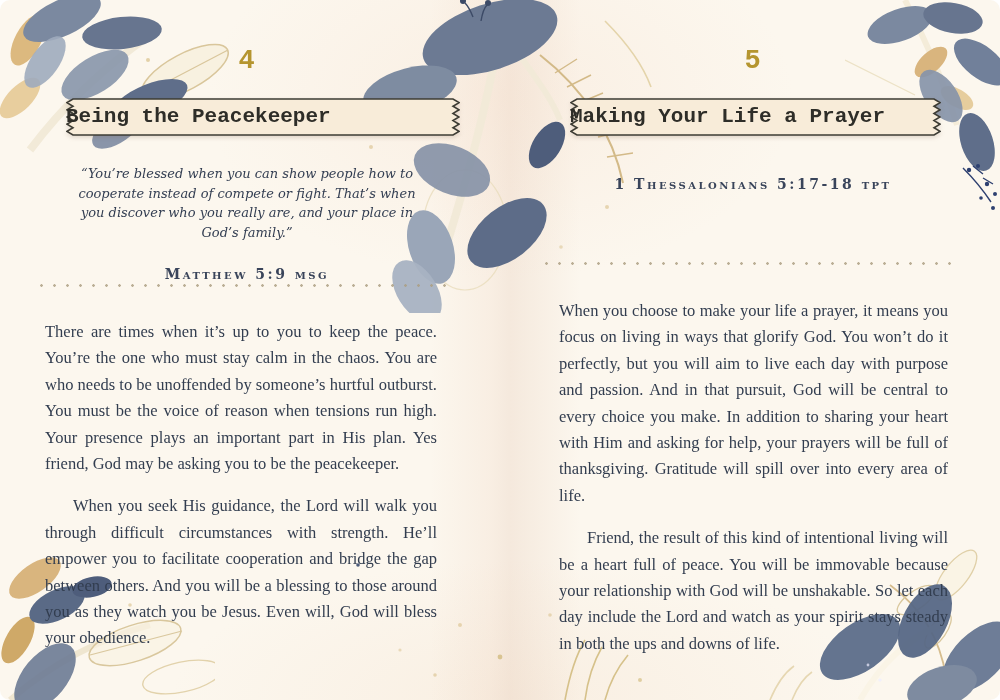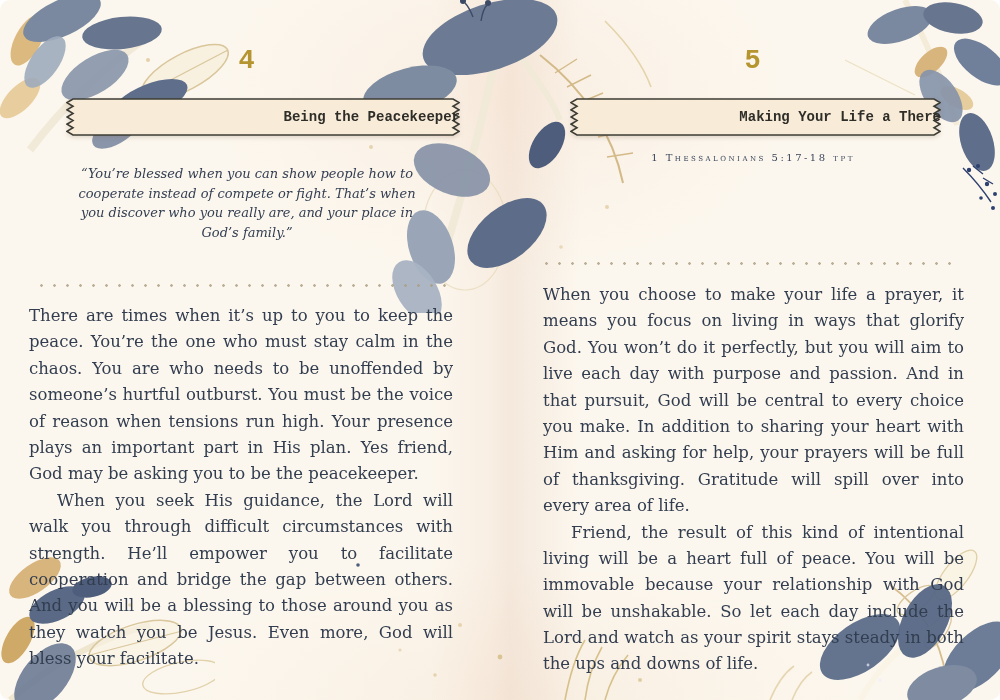--- a/index.html
+++ b/index.html
@@ -21,46 +21,46 @@
   }
   .num-left{left:35px;width:424px;}
   .num-right{left:543px;width:420px;}
   .banner{position:absolute;top:98px;height:38px;}
   .banner-left{left:66px;width:394px;}
   .banner-right{left:570px;width:371px;}
   .banner svg{position:absolute;left:0;top:0;filter:drop-shadow(0 2px 2px rgba(130,105,80,.22));}
   .banner .banner-path{fill:#f8ecd9;stroke:#3d3c34;stroke-width:1.6;}
   .banner-title{
     position:absolute;left:0;top:0;width:100%;height:30px;line-height:38px;
-    text-align:right;
+    text-align:left;
     font-family:"Liberation Mono","DejaVu Sans Mono",monospace;
-    font-weight:bold;font-size:14px;color:#2e2d28;letter-spacing:0;
+    font-weight:bold;font-size:21px;color:#2e2d28;letter-spacing:0;
   }
   .quote-block{position:absolute;top:152px;text-align:center;}
   .quote-left{left:57px;width:380px;}
   .quote-right{left:551px;width:404px;}
   .quote{
     font-style:italic;font-size:13px;line-height:1.5;color:#333e52;margin:12px;
   }
   .reference{
-    margin-top:0;
-    font-variant:small-caps;font-weight:normal;font-size:10px;
+    margin-top:24px;
+    font-variant:small-caps;font-weight:bold;font-size:14px;
     letter-spacing:2.5px;color:#39445a;
   }
   .divider{
     position:absolute;height:3px;
     background:radial-gradient(circle at 1.5px 1.5px, #ab9d80 1.2px, rgba(0,0,0,0) 1.5px);
     background-size:13px 3px;background-repeat:repeat-x;opacity:.8;
   }
   .divider-left{top:284px;left:40px;width:414px;}
   .divider-right{top:262px;left:545px;width:412px;}
   .body-text{position:absolute;font-size:16.5px;line-height:1.6;color:#323d4f;text-align:justify;}
   .body-left{top:303px;left:29px;width:424px;}
   .body-right{top:282px;left:543px;width:421px;}
-  .body-text p{margin:0;}
+  .body-text p{margin:16px;font-family:Liberation Serif, serif;}
   .body-text p + p{text-indent:28px;}
   
   .deco{position:absolute;pointer-events:none;}
 </style>
 </head>
 <body>
 
 <div class="spread">
 
   <svg class="deco" style="left:0;top:0" width="235" height="155" viewBox="0 0 235 155">
@@ -165,38 +165,39 @@
 
     <div class="banner banner-left">
       <svg width="394" height="38" viewBox="0 0 394 38">
         <path class="banner-path" d="M 7,1 L 387,1 L 393,4.6 L 387,8.2 L 393,11.8 L 387,15.4 L 393,19.0 L 387,22.6 L 393,26.2 L 387,29.8 L 393,33.4 L 387,37.0 L 7,37 L 1,33.4 L 7,29.8 L 1,26.2 L 7,22.6 L 1,19.0 L 7,15.4 L 1,11.8 L 7,8.2 L 1,4.6 L 7,1.0 Z"></path>
       </svg>
       <div class="banner-title">Being the Peacekeeper</div>
     </div>
 
     <div class="quote-block quote-left">
       <p class="quote">“You’re blessed when you can show people how to cooperate instead of compete or fight. That’s when you discover who you really are, and your place in God’s family.”</p>
+      <div class="reference">Matthew 5:9 msg</div>
     </div>
 
     <div class="divider divider-left"></div>
 
     <div class="body-text body-left">
       <p>There are times when it’s up to you to keep the peace. You’re the one who must stay calm in the chaos. You are who needs to be unoffended by someone’s hurtful outburst. You must be the voice of reason when tensions run high. Your presence plays an important part in His plan. Yes friend, God may be asking you to be the peacekeeper.</p>
-      <p>When you seek His guidance, the Lord will walk you through difficult circumstances with strength. He’ll empower you to facilitate cooperation and bridge the gap between others. And you will be a blessing to those around you as they watch you be Jesus. Even more, God will bless your facilitate.</p>
+      <p>When you seek His guidance, the Lord will walk you through difficult circumstances with strength. He’ll empower you to facilitate cooperation and bridge the gap between others. And you will be a blessing to those around you as they watch you be Jesus. Even will, God will bless your obedience.</p>
     </div>
   </div>
 
   <div>
     <div class="chapter-num num-right">5</div>
 
     <div class="banner banner-right">
       <svg width="371" height="38" viewBox="0 0 371 38">
         <path class="banner-path" d="M 7,1 L 364,1 L 370,4.6 L 364,8.2 L 370,11.8 L 364,15.4 L 370,19.0 L 364,22.6 L 370,26.2 L 364,29.8 L 370,33.4 L 364,37.0 L 7,37 L 1,33.4 L 7,29.8 L 1,26.2 L 7,22.6 L 1,19.0 L 7,15.4 L 1,11.8 L 7,8.2 L 1,4.6 L 7,1.0 Z"></path>
       </svg>
-      <div class="banner-title">Making Your Life a There</div>
+      <div class="banner-title">Making Your Life a Prayer</div>
     </div>
 
     <div class="quote-block quote-right">
       <div class="reference">1 Thessalonians 5:17-18 tpt</div>
     </div>
 
     <div class="divider divider-right"></div>
 
     <div class="body-text body-right">
       <p>When you choose to make your life a prayer, it means you focus on living in ways that glorify God. You won’t do it perfectly, but you will aim to live each day with purpose and passion. And in that pursuit, God will be central to every choice you make. In addition to sharing your heart with Him and asking for help, your prayers will be full of thanksgiving. Gratitude will spill over into every area of life.</p>

